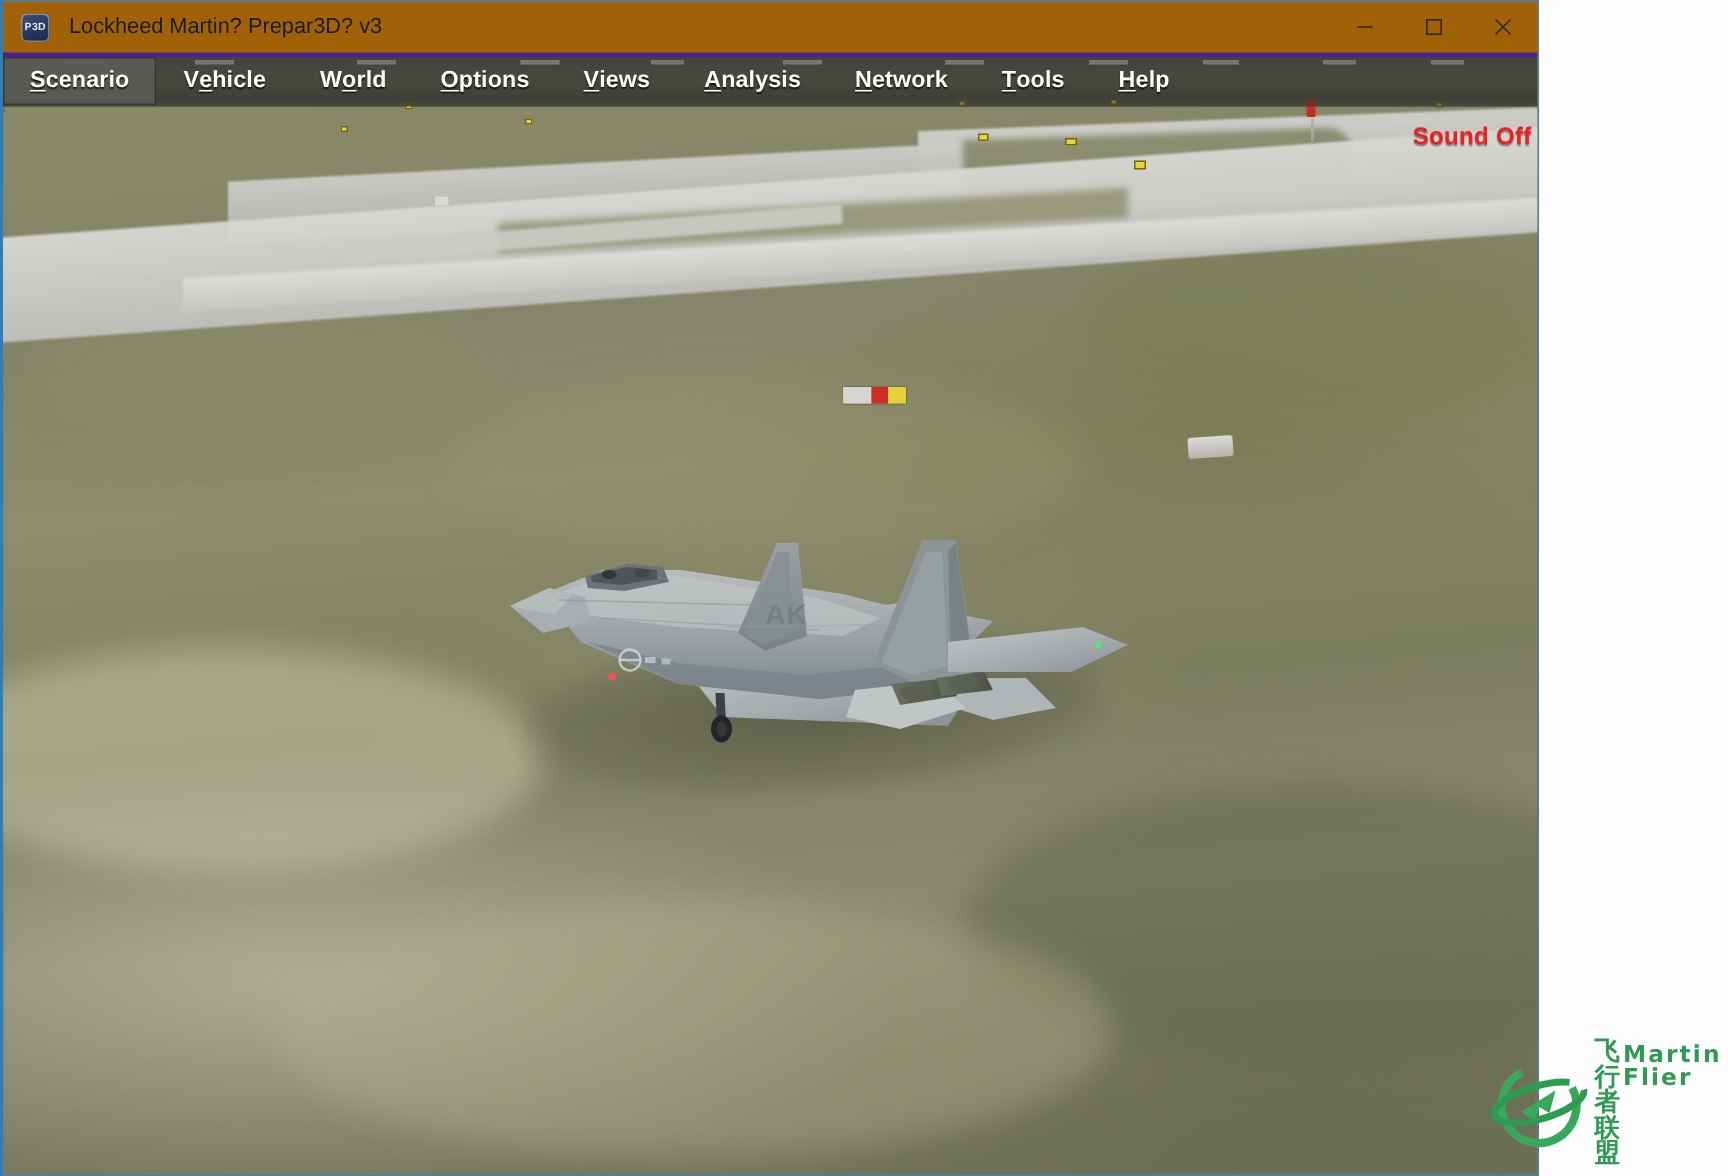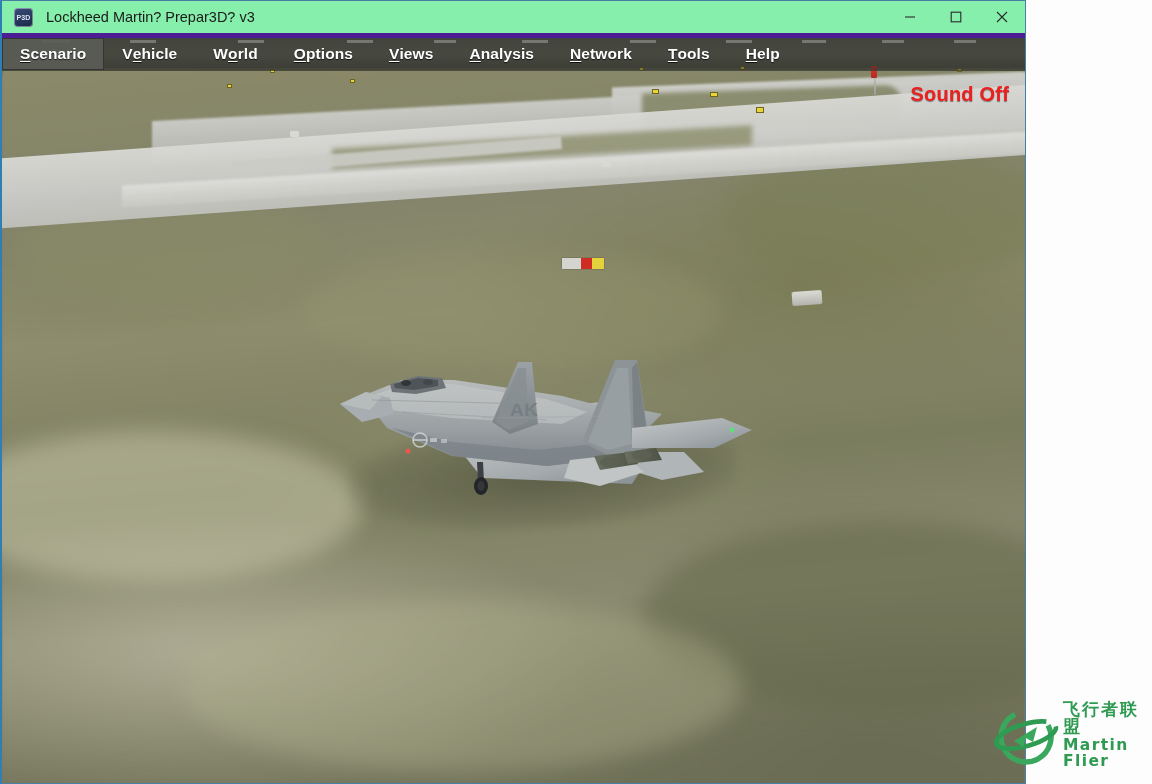--- a/index.html
+++ b/index.html
@@ -33,25 +33,25 @@
     overflow: hidden;
     background: #7d7b60;
   }
 
   
   #titlebar {
     position: absolute;
     left: 0; top: 0;
     width: 100%;
     height: 37px;
-    background: #86efac;
+    background: #a16207;
     display: flex;
     align-items: center;
     box-sizing: border-box;
-    border-bottom: 5px solid #4c1d95;
+    border-bottom: 3px solid #4c1d95;
     z-index: 30;
   }
   #app-icon {
     width: 19px; height: 19px;
     margin-left: 12px;
     border-radius: 4px;
     background: linear-gradient(160deg,#3b4e79 0%, #26365b 60%, #1b2744 100%);
     display: flex; align-items: center; justify-content: center;
     flex: none;
     box-shadow: 0 0 0 1px rgba(255,255,255,.4) inset;
@@ -304,24 +304,24 @@
     z-index: 5;
     background: radial-gradient(ellipse at 50% 50%, rgba(50,52,40,0.5), rgba(50,52,40,0.18) 62%, rgba(0,0,0,0) 78%);
     transform: rotate(-4deg);
     filter: blur(5px);
     pointer-events: none;
   }
 
   
   #sound-off {
     position: absolute;
-    right: 16px;
+    right: 4px;
     top: 82px;
     color: #ef1f20;
-    font-size: 20px;
+    font-size: 16px;
     font-weight: bold;
     z-index: 20;
     white-space: nowrap;
     text-shadow: 0 1px 1px rgba(0,0,0,.45);
     letter-spacing: .2px;
     text-align: center;
   }
   #paused-banner {
     position: absolute;
     left: 0px;
@@ -345,21 +345,21 @@
     height: 70px;
     z-index: 60;
     display: flex;
     align-items: center;
     pointer-events: none;
   }
   #watermark .wm-logo { flex: none; width: 66px; height: 64px; }
   #watermark .wm-text {
     margin-left: 4px;
     display: flex;
-    flex-direction: column;
+    flex-direction: row;
     justify-content: center;
     line-height: 1;
   }
   #watermark .wm-cn {
     font-size: 17px;
     font-weight: bold;
     color: #2f9b52;
     letter-spacing: 2px;
     font-family: "DejaVu Sans", sans-serif;
   }

